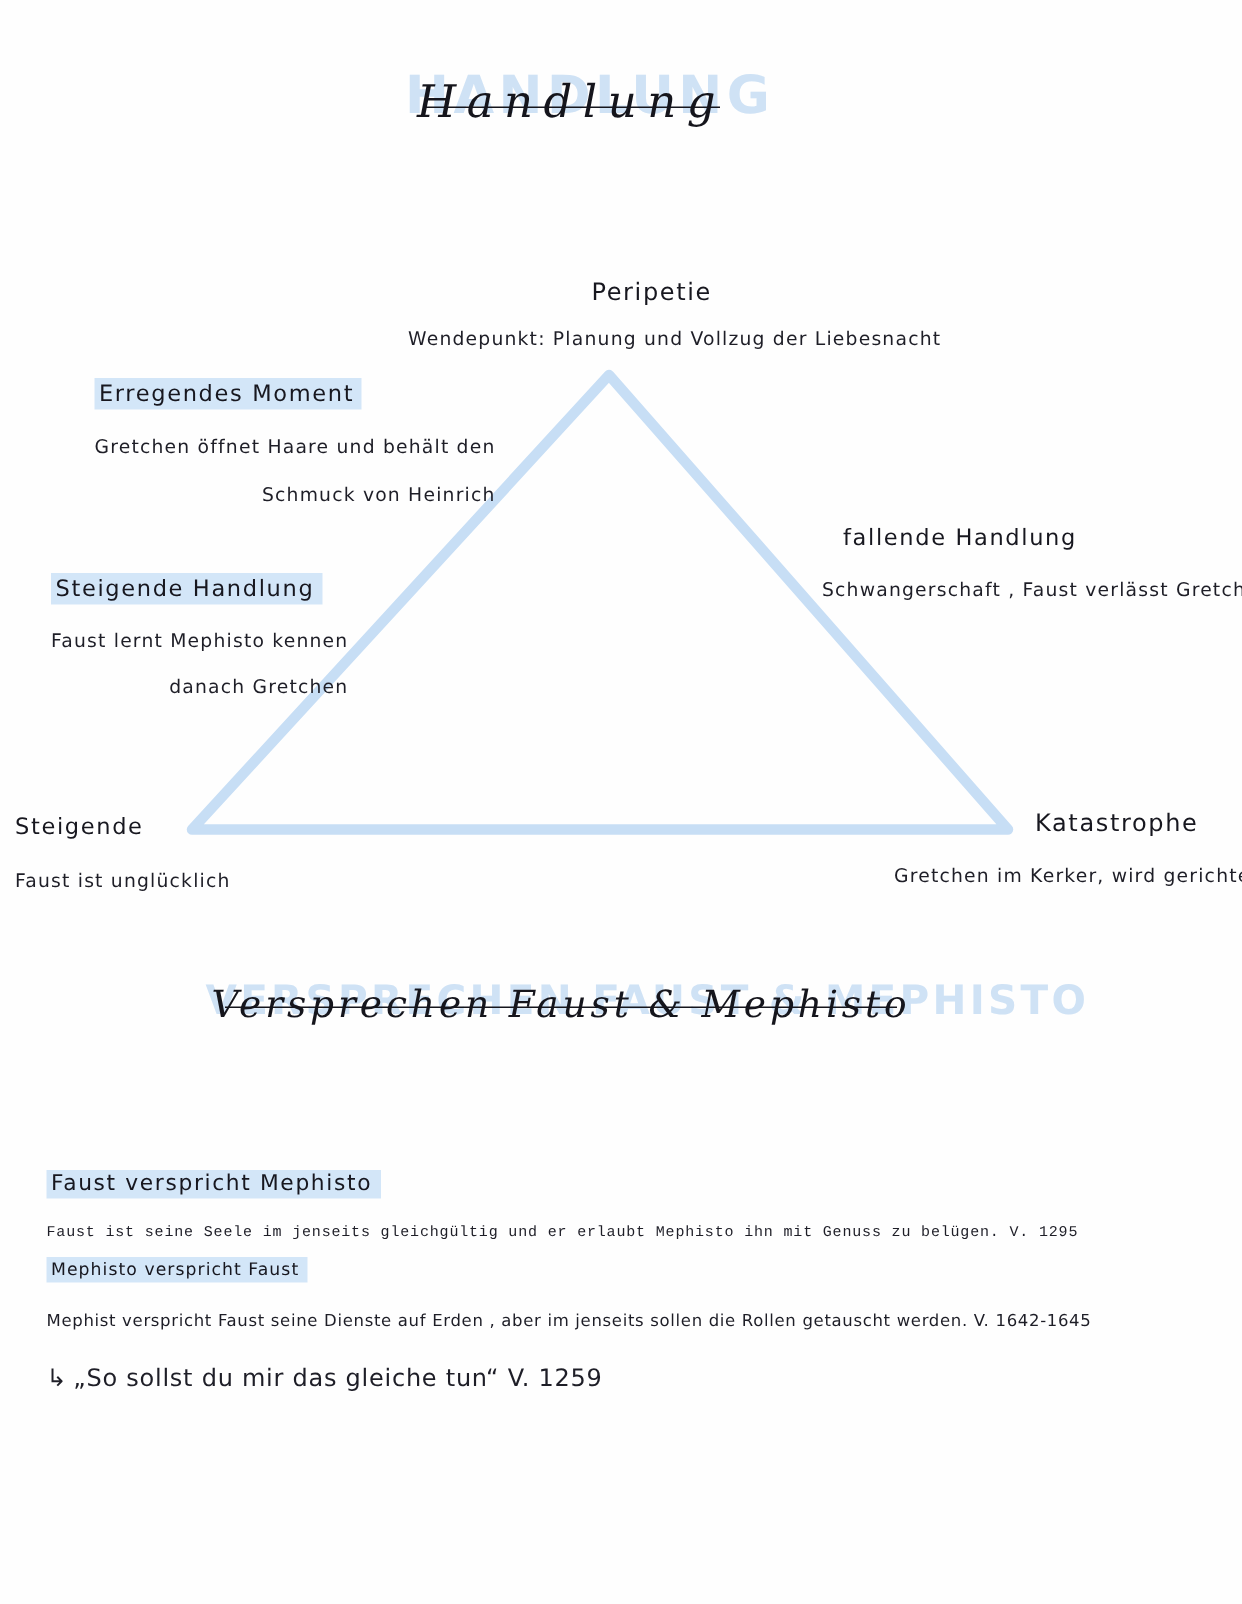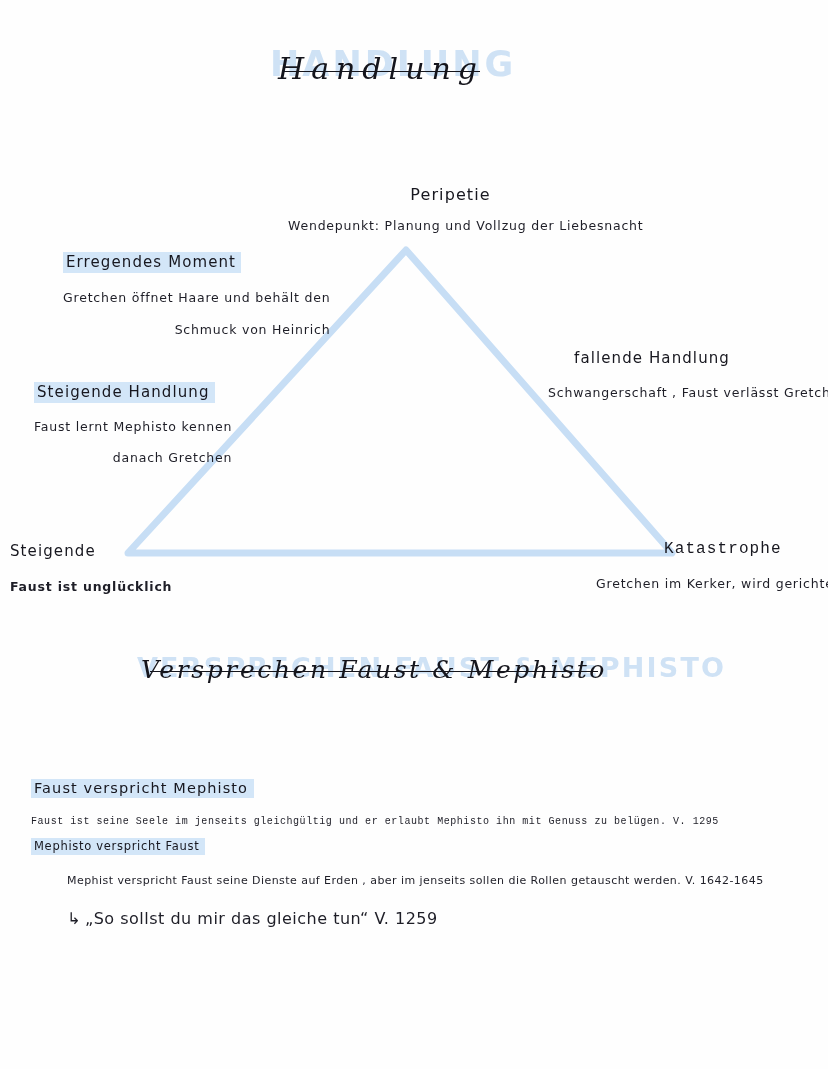--- a/index.html
+++ b/index.html
@@ -130,38 +130,38 @@
     text-align: right;
   }
   .stage-desc + .stage-desc {
     margin-top: 13px;
   }
   .center-label {
     text-align: center;
   }
 
   
-  #stage-peripetie { left: 288px; top: 184px; width: 330px; }
+  #stage-peripetie { left: 272px; top: 184px; width: 330px; }
   #stage-peripetie .stage-label { font-size: 16px; }
 
   #stage-erregendes { left: 63px; top: 252px; }
   #stage-erregendes .stage-desc { margin-top: 17px; }
 
   #stage-steigende { left: 34px; top: 382px; }
   #stage-steigende .stage-desc { margin-top: 16px; }
 
   #stage-fallende { left: 548px; top: 348px; }
-  #stage-fallende .stage-label { margin-left: 26px; }
+  #stage-fallende .stage-label { margin-left: 14px; }
   #stage-fallende .stage-desc { margin-top: 16px; }
 
   #stage-exposition { left: 10px; top: 541px; }
-  #stage-exposition .stage-desc { margin-top: 17px; font-weight: bold; }
+  #stage-exposition .stage-desc { margin-top: 17px; }
 
   #stage-katastrophe { left: 596px; top: 538px; }
-  #stage-katastrophe .stage-label { margin-left: 68px; font-size: 16px; font-family: Liberation Mono, monospace; }
+  #stage-katastrophe .stage-label { margin-left: 94px; font-size: 16px; }
   #stage-katastrophe .stage-desc { margin-top: 16px; }
 
   
   .promise {
     position: absolute;
     left: 31px;
   }
   .promise-head {
     font-family: "DejaVu Sans", sans-serif;
     letter-spacing: 1.1px;
@@ -175,21 +175,21 @@
     color: #1e1e27;
     white-space: nowrap;
   }
 
   #promise-faust { top: 778px; }
   #promise-faust .promise-head { font-size: 14.5px; }
   #promise-faust .promise-body { font-size: 10px; letter-spacing: 0.55px; margin-top: 18px; font-family: Liberation Mono, monospace; }
 
   #promise-mephisto { top: 835px; }
   #promise-mephisto .promise-head { font-size: 11.5px; letter-spacing: 0.7px; }
-  #promise-mephisto .promise-body { font-size: 11px; letter-spacing: 0.45px; margin-top: 19px; margin-left: 36px; }
+  #promise-mephisto .promise-body { font-size: 11px; letter-spacing: 0.45px; margin-top: 19px; }
   #promise-mephisto .promise-quote { font-size: 16px; letter-spacing: 0.5px; margin-top: 22px; }
 
   .arrow-glyph {
     display: inline-block;
     margin-right: 4px;
   }
 </style>
 </head>
 <body>
 

